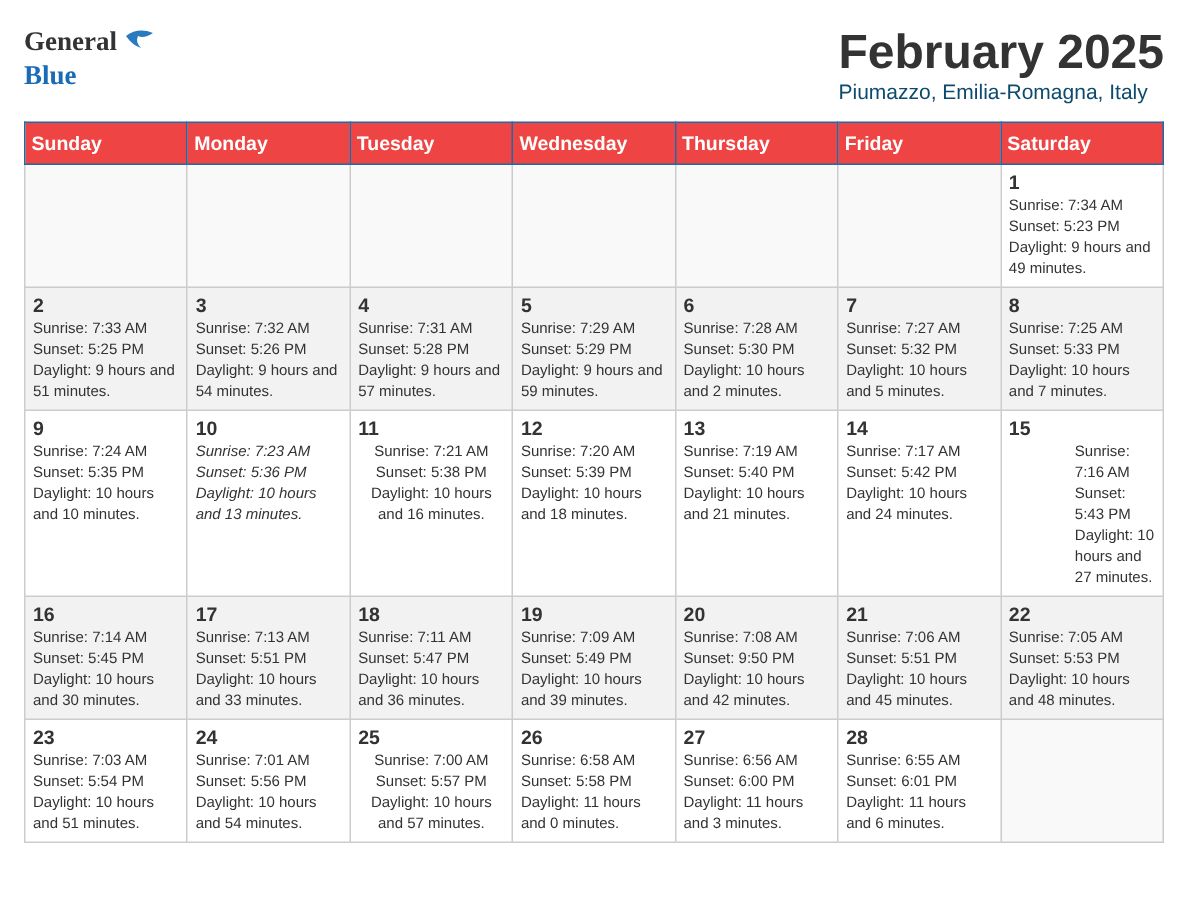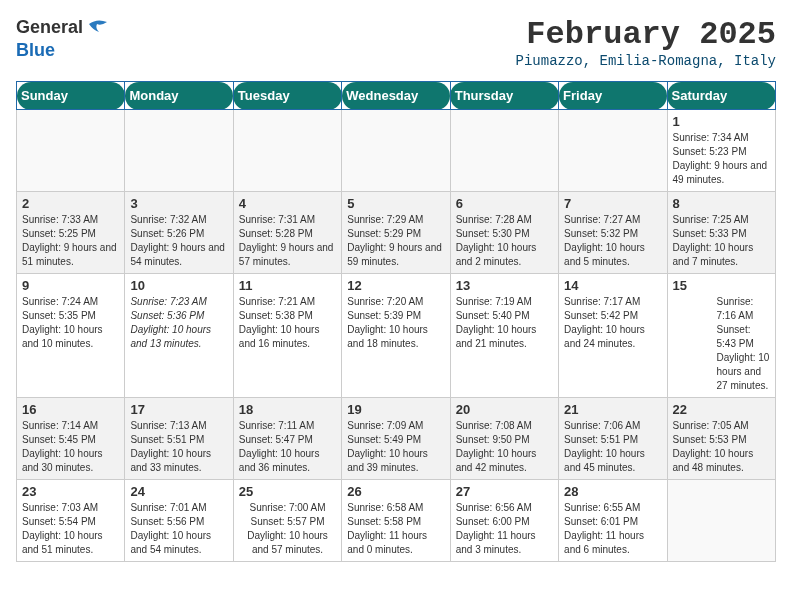--- a/index.html
+++ b/index.html
@@ -12,36 +12,35 @@
     }
     .header {
       display: flex;
       justify-content: space-between;
       align-items: flex-start;
       margin-bottom: 12px;
     }
     .logo {
       display: flex;
       align-items: flex-end;
+      font-family: Liberation Serif, serif;
     }
     .logo-text {
       font-size: 18px;
       font-weight: bold;
       line-height: 1.2;
     }
     .logo-general { color: #333; }
     .logo-blue { color: #1a6bb5; }
     .logo-icon {
       width: 24px;
       height: 24px;
       margin-left: 2px;
     }
     .title-block {
-      text-align: right;
-      font-family: Liberation Mono, monospace;
     }
     .month-title {
       font-size: 32px;
       font-weight: bold;
       color: #333;
     }
     .location {
       font-size: 14px;
       color: #0c4a6e;
     }
@@ -82,22 +81,21 @@
       color: #333;
       line-height: 1.4;
     }
     tr:nth-child(odd) td {
       background: #fff;
     }
     tr:nth-child(even) td {
       background: #f2f2f2;
     }
     .calendar thead tr th {
-      background: #0f766e;
-      border-radius: 14px;
+      background: #ef4444;
     }
   </style>
 </head>
 <body>
 
 <div class="header">
   <div class="logo">
     <div>
       <div style="display:flex;align-items:center;">
         <span class="logo-text logo-general">General</span>
@@ -195,21 +193,21 @@
 Daylight: 10 hours and 10 minutes.</div>
         </td>
         <td>
           <div class="day-number">10</div>
           <div class="day-info" style="white-space: pre-line; font-style: italic;">Sunrise: 7:23 AM
 Sunset: 5:36 PM
 Daylight: 10 hours and 13 minutes.</div>
         </td>
         <td>
           <div class="day-number">11</div>
-          <div class="day-info" style="white-space: pre-line;">Sunrise: 7:21 AM
+          <div class="day-info" style="white-space: pre-line; text-align: center;">Sunrise: 7:21 AM
 Sunset: 5:38 PM
 Daylight: 10 hours and 16 minutes.</div>
         </td>
         <td>
           <div class="day-number">12</div>
           <div class="day-info" style="white-space: pre-line;">Sunrise: 7:20 AM
 Sunset: 5:39 PM
 Daylight: 10 hours and 18 minutes.</div>
         </td>
         <td>

